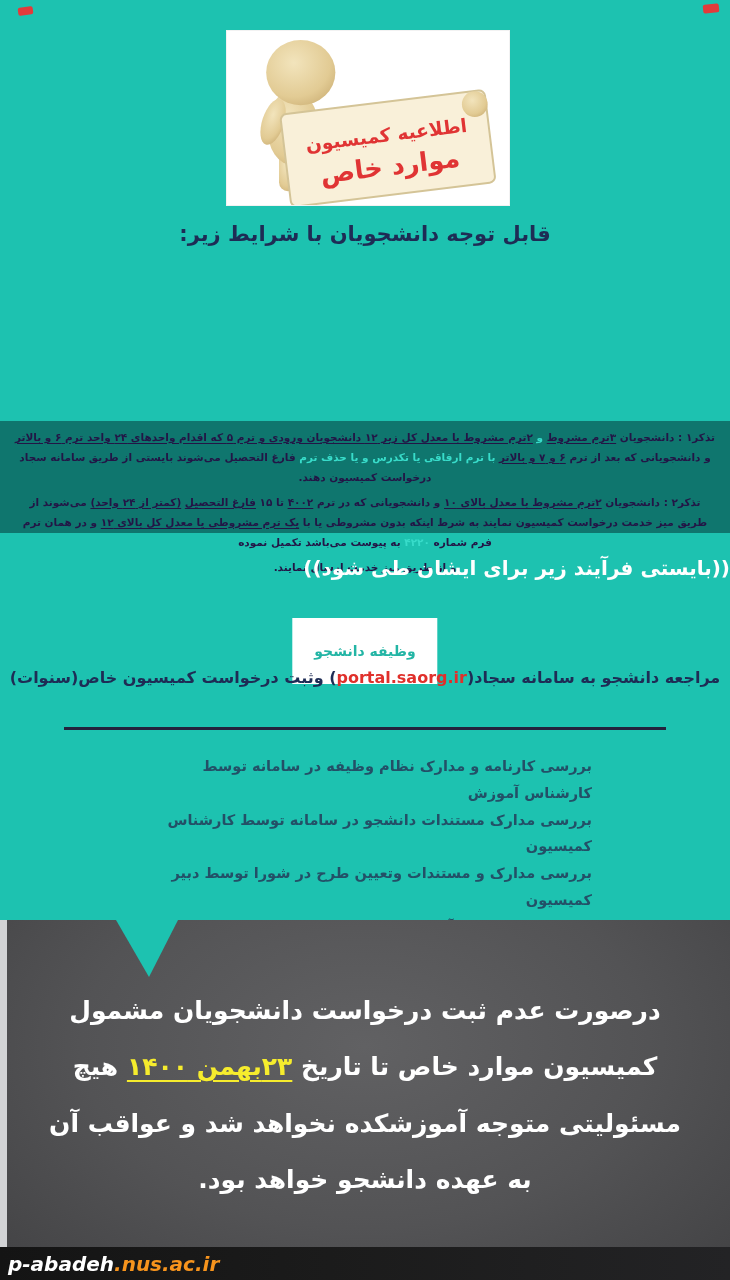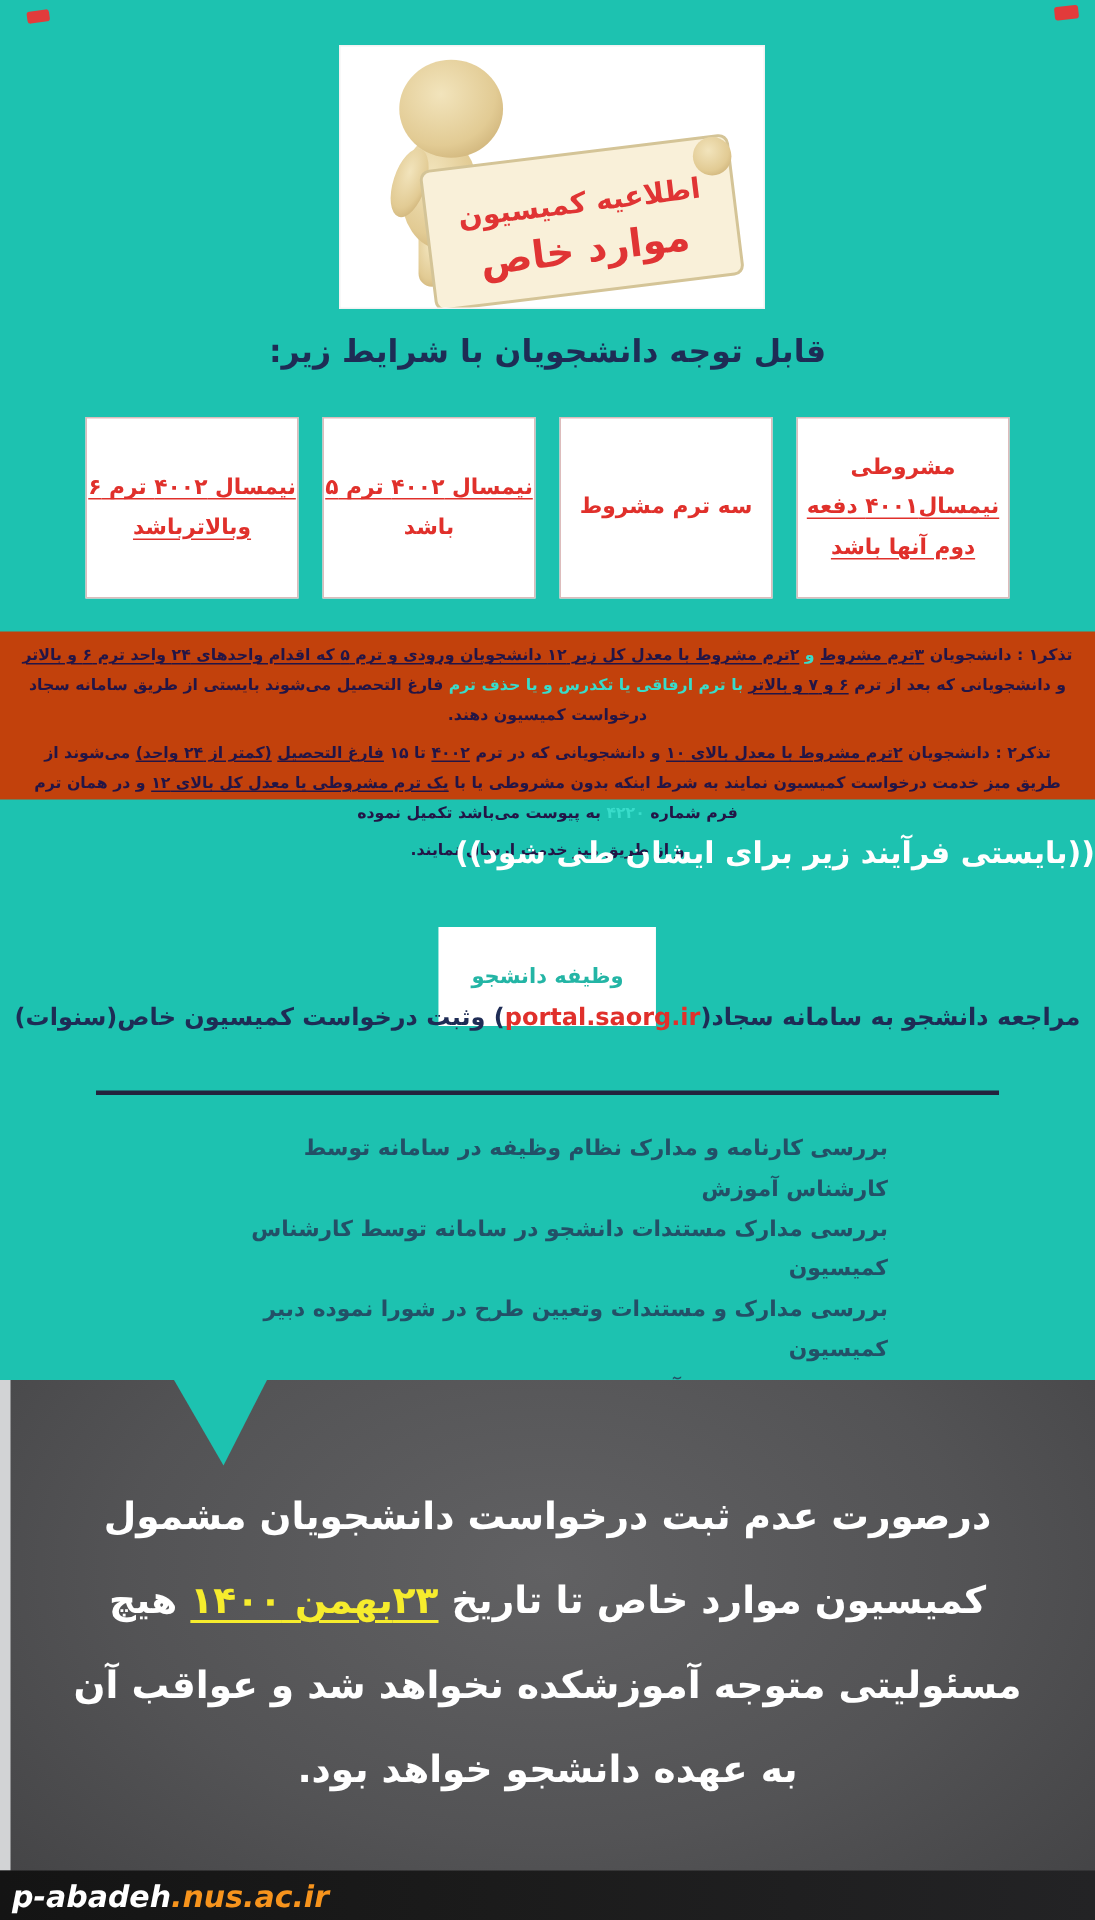--- a/index.html
+++ b/index.html
@@ -14,21 +14,21 @@
 
   .hero-card{position:absolute;top:30px;left:226px;width:284px;height:176px;background:#fff;border:1px solid #f2f2f2;}
   .hero-card svg{display:block;width:100%;height:100%;}
 
   .intro{position:absolute;top:222px;width:100%;text-align:center;font-size:21px;font-weight:bold;color:#1e2c55;direction:rtl;}
 
   .boxes{position:absolute;top:278px;left:57px;width:616px;display:flex;direction:rtl;gap:16px;}
   .box{flex:1;height:121px;background:#fff;border:1px solid #ddbcbc;display:flex;flex-direction:column;justify-content:center;align-items:center;color:#e0302b;font-weight:bold;font-size:14.5px;line-height:1.8;text-align:center;direction:rtl;}
   .box-line.u{text-decoration:underline;text-underline-offset:3px;}
 
-  .banner{position:absolute;top:421px;left:0;width:730px;height:112px;background:#c2410c;color:#231546;font-weight:bold;font-size:10.5px;direction:rtl;padding:7px 14px 4px;text-align:center;line-height:1.9;}
+  .banner{position:absolute;top:421px;left:0;width:730px;height:112px;background:#0f766e;color:#231546;font-weight:bold;font-size:10.5px;direction:rtl;padding:7px 14px 4px;text-align:center;line-height:1.9;}
   .note{margin:0 0 5px;}
   .note-tail{margin:0;text-align:center;}
   .seg-u{text-decoration:underline;text-underline-offset:2px;}
   .seg-teal{color:#38dcca;}
 
   .process-heading{position:absolute;top:556px;width:100%;text-align:right;color:#fff;font-size:20px;font-weight:bold;direction:rtl;letter-spacing:0;}
 
   .duty-btn{position:absolute;top:618px;left:50%;transform:translateX(-50%);background:#fff;color:#23b5a5;font-size:14px;font-weight:bold;padding:25px 22px;direction:rtl;white-space:nowrap;border:none;cursor:pointer;}
 
   .portal-line{position:absolute;top:668px;width:100%;text-align:center;color:#1e2c55;font-weight:bold;font-size:16px;direction:rtl;}
@@ -83,59 +83,41 @@
           <text x="162" y="112" text-anchor="middle" font-size="19" font-weight="bold" fill="#e03434">اطلاعیه کمیسیون</text>
           <text x="162" y="146" text-anchor="middle" font-size="26" font-weight="bold" fill="#e03434">موارد خاص</text>
         </g>
 
         <circle cx="250" cy="74" r="13" fill="url(#skin)"></circle>
       </svg>
     </div>
 
     <div class="intro">قابل توجه دانشجویان با شرایط زیر:</div>
 
-    <div class="boxes" id="boxes">
-        <div class="box">
-          <div class="box-line">مشروطی</div>
-          <div class="box-line u">نیمسال۴۰۰۱ دفعه</div>
-          <div class="box-line u">دوم آنها باشد</div>
-        </div>
-        <div class="box">
-          <div class="box-line">سه ترم مشروط</div>
-        </div>
-        <div class="box">
-          <div class="box-line u">نیمسال ۴۰۰۲ ترم ۵</div>
-          <div class="box-line">باشد</div>
-        </div>
-        <div class="box">
-          <div class="box-line u">نیمسال ۴۰۰۲ ترم ۶</div>
-          <div class="box-line u">وبالاترباشد</div>
-        </div>
-      </div>
 
     <div class="banner">
       <p class="note"><span>تذکر۱ : دانشجویان </span><span class="seg-u">۳ترم مشروط</span><span class="seg-teal"> و </span><span class="seg-u">۲ترم مشروط با معدل کل زیر ۱۲ دانشجویان ورودی و ترم ۵ که اقدام واحدهای ۲۴ واحد ترم ۶ و بالاتر</span><span> و دانشجویانی که بعد از ترم </span><span class="seg-u">۶ و ۷ و بالاتر</span><span class="seg-teal"> با ترم ارفاقی یا تکدرس و یا حذف ترم </span><span>فارغ التحصیل می‌شوند بایستی از طریق سامانه سجاد درخواست کمیسیون دهند.</span></p>
       <p class="note"><span>تذکر۲ : دانشجویان </span><span class="seg-u">۲ترم مشروط با معدل بالای ۱۰</span><span> و دانشجویانی که در ترم </span><span class="seg-u">۴۰۰۲</span><span> تا ۱۵ </span><span class="seg-u">فارغ التحصیل</span><span> </span><span class="seg-u">(کمتر از ۲۴ واحد)</span><span> می‌شوند از طریق میز خدمت درخواست کمیسیون نمایند به شرط اینکه بدون مشروطی یا با </span><span class="seg-u">یک ترم مشروطی یا معدل کل بالای ۱۲</span><span> و در همان ترم فرم شماره </span><span class="seg-teal">۴۲۲۰</span><span> به پیوست می‌باشد تکمیل نموده</span></p>
       <p class="note note-tail">و از طریق میز خدمت ارسال نمایند.</p>
     </div>
 
     <div class="process-heading">((بایستی فرآیند زیر برای ایشان طی شود))</div>
 
     <button class="duty-btn">وظیفه دانشجو</button>
 
     <div class="portal-line">
       <span>مراجعه  دانشجو به سامانه سجاد(</span><bdi dir="ltr"><span class="portal-link">portal.saorg.ir</span></bdi><span>) وثبت درخواست کمیسیون خاص(سنوات)</span>
     </div>
 
     <div class="divider"></div>
 
     <div class="steps" id="steps">
         <div class="step">بررسی کارنامه و مدارک نظام وظیفه در سامانه توسط کارشناس آموزش</div>
         <div class="step">بررسی مدارک مستندات دانشجو در سامانه توسط کارشناس کمیسیون</div>
-        <div class="step">بررسی مدارک و مستندات وتعیین طرح در شورا نموده دبیر کمیسیون</div>
+        <div class="step">بررسی مدارک و مستندات وتعیین طرح در شورا توسط دبیر کمیسیون</div>
         <div class="step">تشکیل جلسه ورای آموزشکده یا ارسال به استان توسط کارشناس کمیسیون</div>
       </div>
   </div>
 
   <div class="dark-section"></div>
   <div class="left-strip"></div>
   <div class="tail-triangle"></div>
 
   <div class="warning">
     <span>درصورت عدم ثبت درخواست دانشجویان مشمول کمیسیون موارد خاص تا تاریخ </span><span class="warning-date">۲۳بهمن ۱۴۰۰</span><span> هیچ مسئولیتی متوجه آموزشکده نخواهد شد و عواقب آن به عهده دانشجو خواهد بود.</span>

